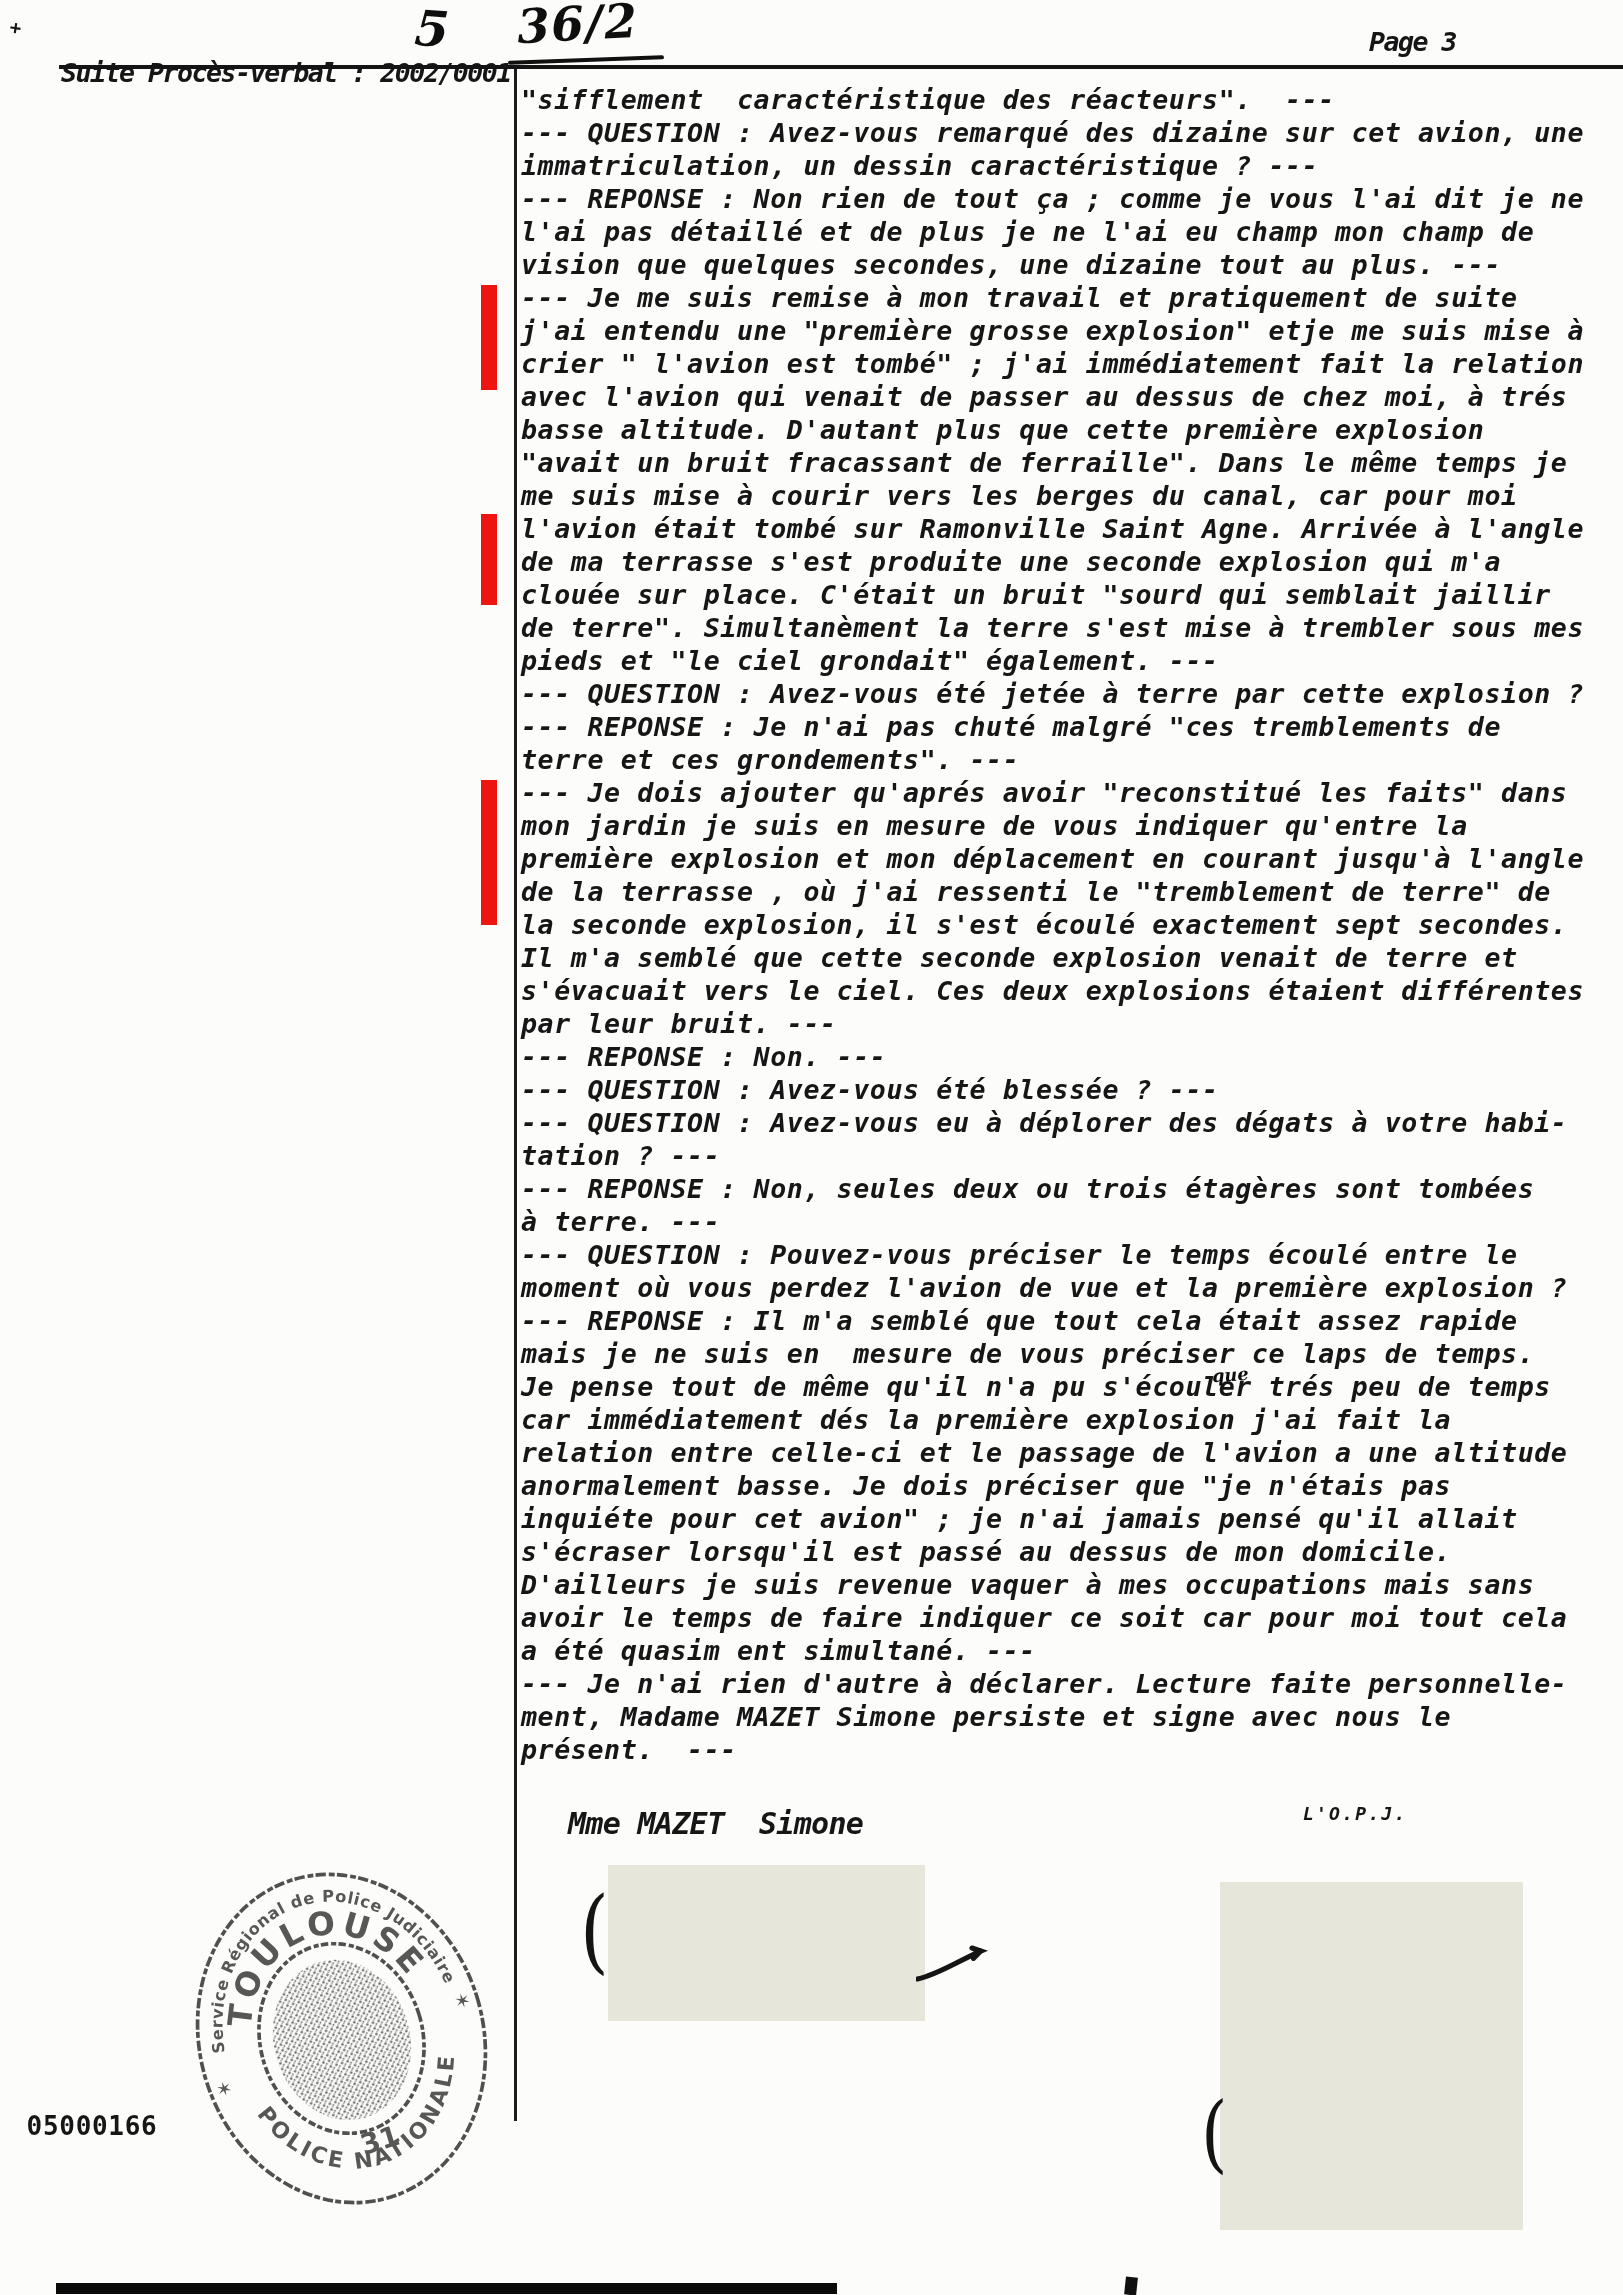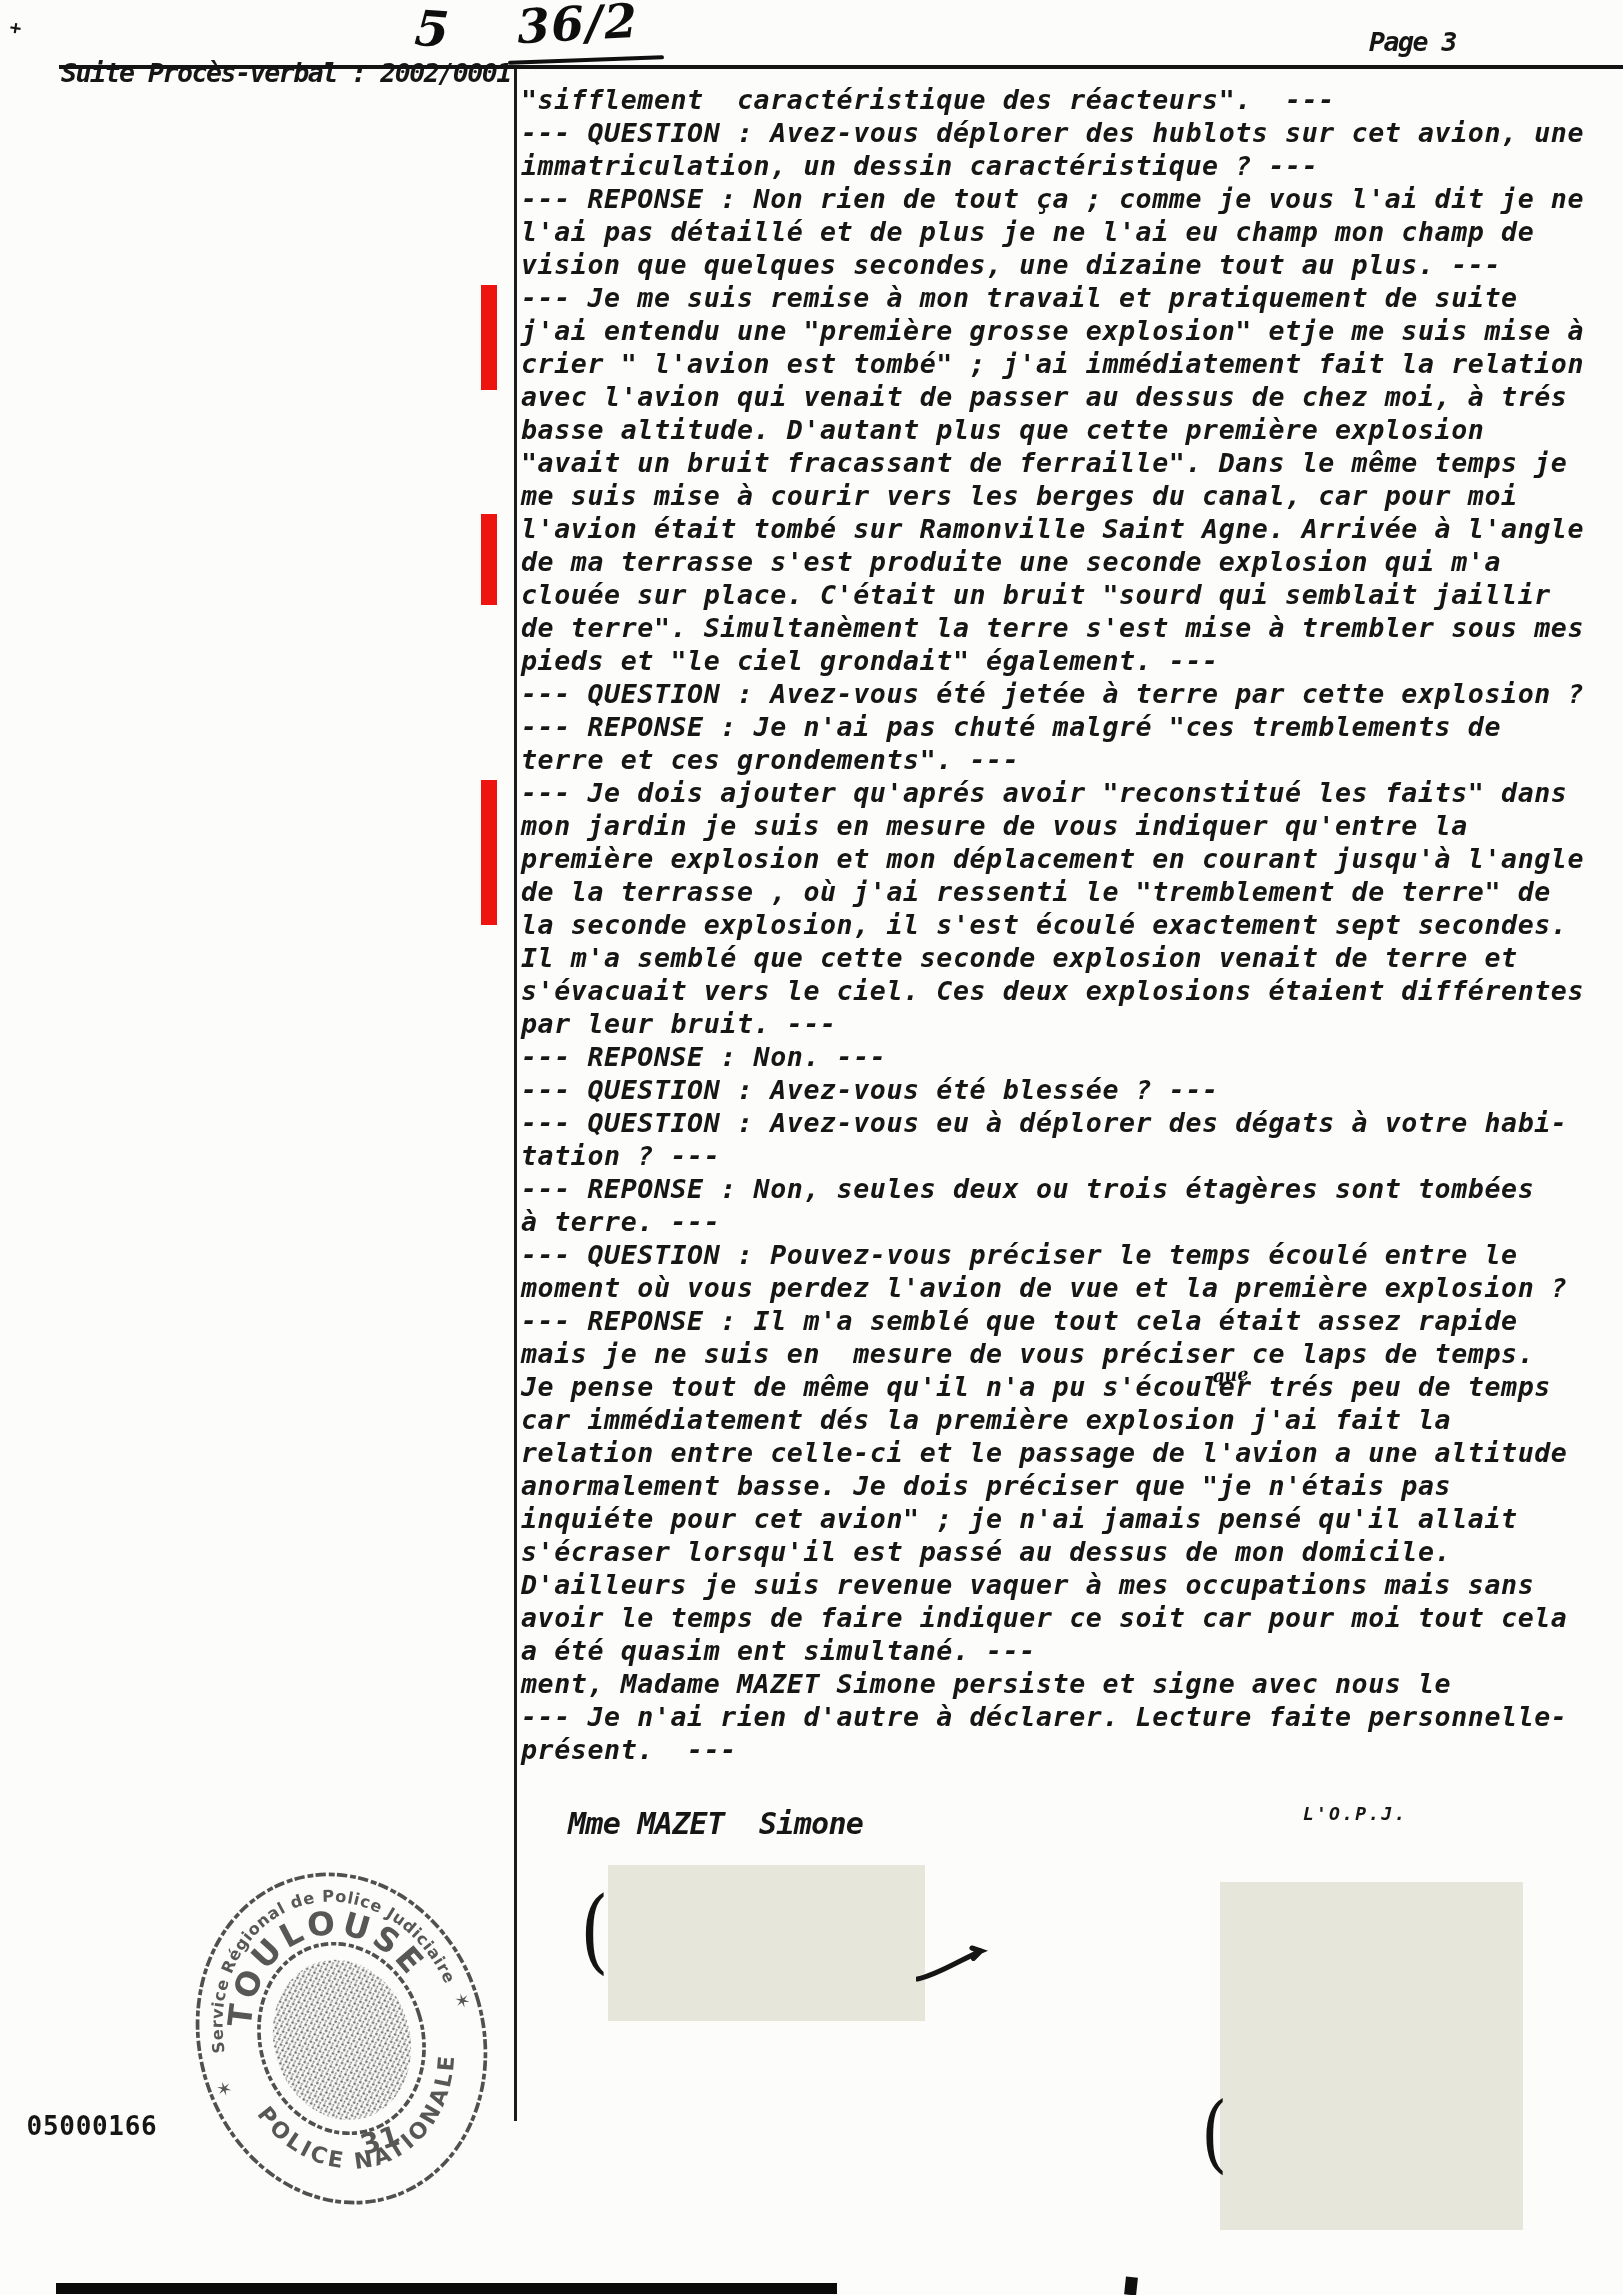--- a/index.html
+++ b/index.html
@@ -58,21 +58,21 @@
   <span class="abs page-label typ">Page 3</span>
   <div class="abs header-rule"></div>
 
   <div class="abs v-rule"></div>
   <div class="abs redbar b1"></div>
   <div class="abs redbar b2"></div>
   <div class="abs redbar b3"></div>
 
   <div class="abs body-text">
       <div class="bline">"sifflement  caractéristique des réacteurs".  ---</div>
-      <div class="bline">--- QUESTION : Avez-vous déplorer des hublots sur cet avion, une</div>
+      <div class="bline">--- QUESTION : Avez-vous remarqué des dizaine sur cet avion, une</div>
       <div class="bline">immatriculation, un dessin caractéristique ? ---</div>
       <div class="bline">--- REPONSE : Non rien de tout ça ; comme je vous l'ai dit je ne</div>
       <div class="bline">l'ai pas détaillé et de plus je ne l'ai eu champ mon champ de</div>
       <div class="bline">vision que quelques secondes, une dizaine tout au plus. ---</div>
       <div class="bline">--- Je me suis remise à mon travail et pratiquement de suite</div>
       <div class="bline">j'ai entendu une "première grosse explosion" etje me suis mise à</div>
       <div class="bline">crier " l'avion est tombé" ; j'ai immédiatement fait la relation</div>
       <div class="bline">avec l'avion qui venait de passer au dessus de chez moi, à trés</div>
       <div class="bline">basse altitude. D'autant plus que cette première explosion</div>
       <div class="bline">"avait un bruit fracassant de ferraille". Dans le même temps je</div>
@@ -105,22 +105,22 @@
       <div class="bline">mais je ne suis en  mesure de vous préciser ce laps de temps.</div>
       <div class="bline">Je pense tout de même qu'il n'a pu s'écouler trés peu de temps</div>
       <div class="bline">car immédiatement dés la première explosion j'ai fait la</div>
       <div class="bline">relation entre celle-ci et le passage de l'avion a une altitude</div>
       <div class="bline">anormalement basse. Je dois préciser que "je n'étais pas</div>
       <div class="bline">inquiéte pour cet avion" ; je n'ai jamais pensé qu'il allait</div>
       <div class="bline">s'écraser lorsqu'il est passé au dessus de mon domicile.</div>
       <div class="bline">D'ailleurs je suis revenue vaquer à mes occupations mais sans</div>
       <div class="bline">avoir le temps de faire indiquer ce soit car pour moi tout cela</div>
       <div class="bline">a été quasim ent simultané. ---</div>
+      <div class="bline">--- Je n'ai rien d'autre à déclarer. Lecture faite personnelle-</div>
       <div class="bline">ment, Madame MAZET Simone persiste et signe avec nous le</div>
-      <div class="bline">--- Je n'ai rien d'autre à déclarer. Lecture faite personnelle-</div>
       <div class="bline">présent.  ---</div>
     </div>
   <span class="abs hand que-insert">que</span>
 
   <span class="abs sig-witness typ">Mme MAZET  Simone</span>
   <span class="abs sig-officer typ">L'O.P.J.</span>
 
   <span class="abs paren paren-left">(</span>
   <div class="abs redaction box-left"></div>
   <svg class="abs sig-hook" width="81" height="52" viewBox="0 0 110 70">

